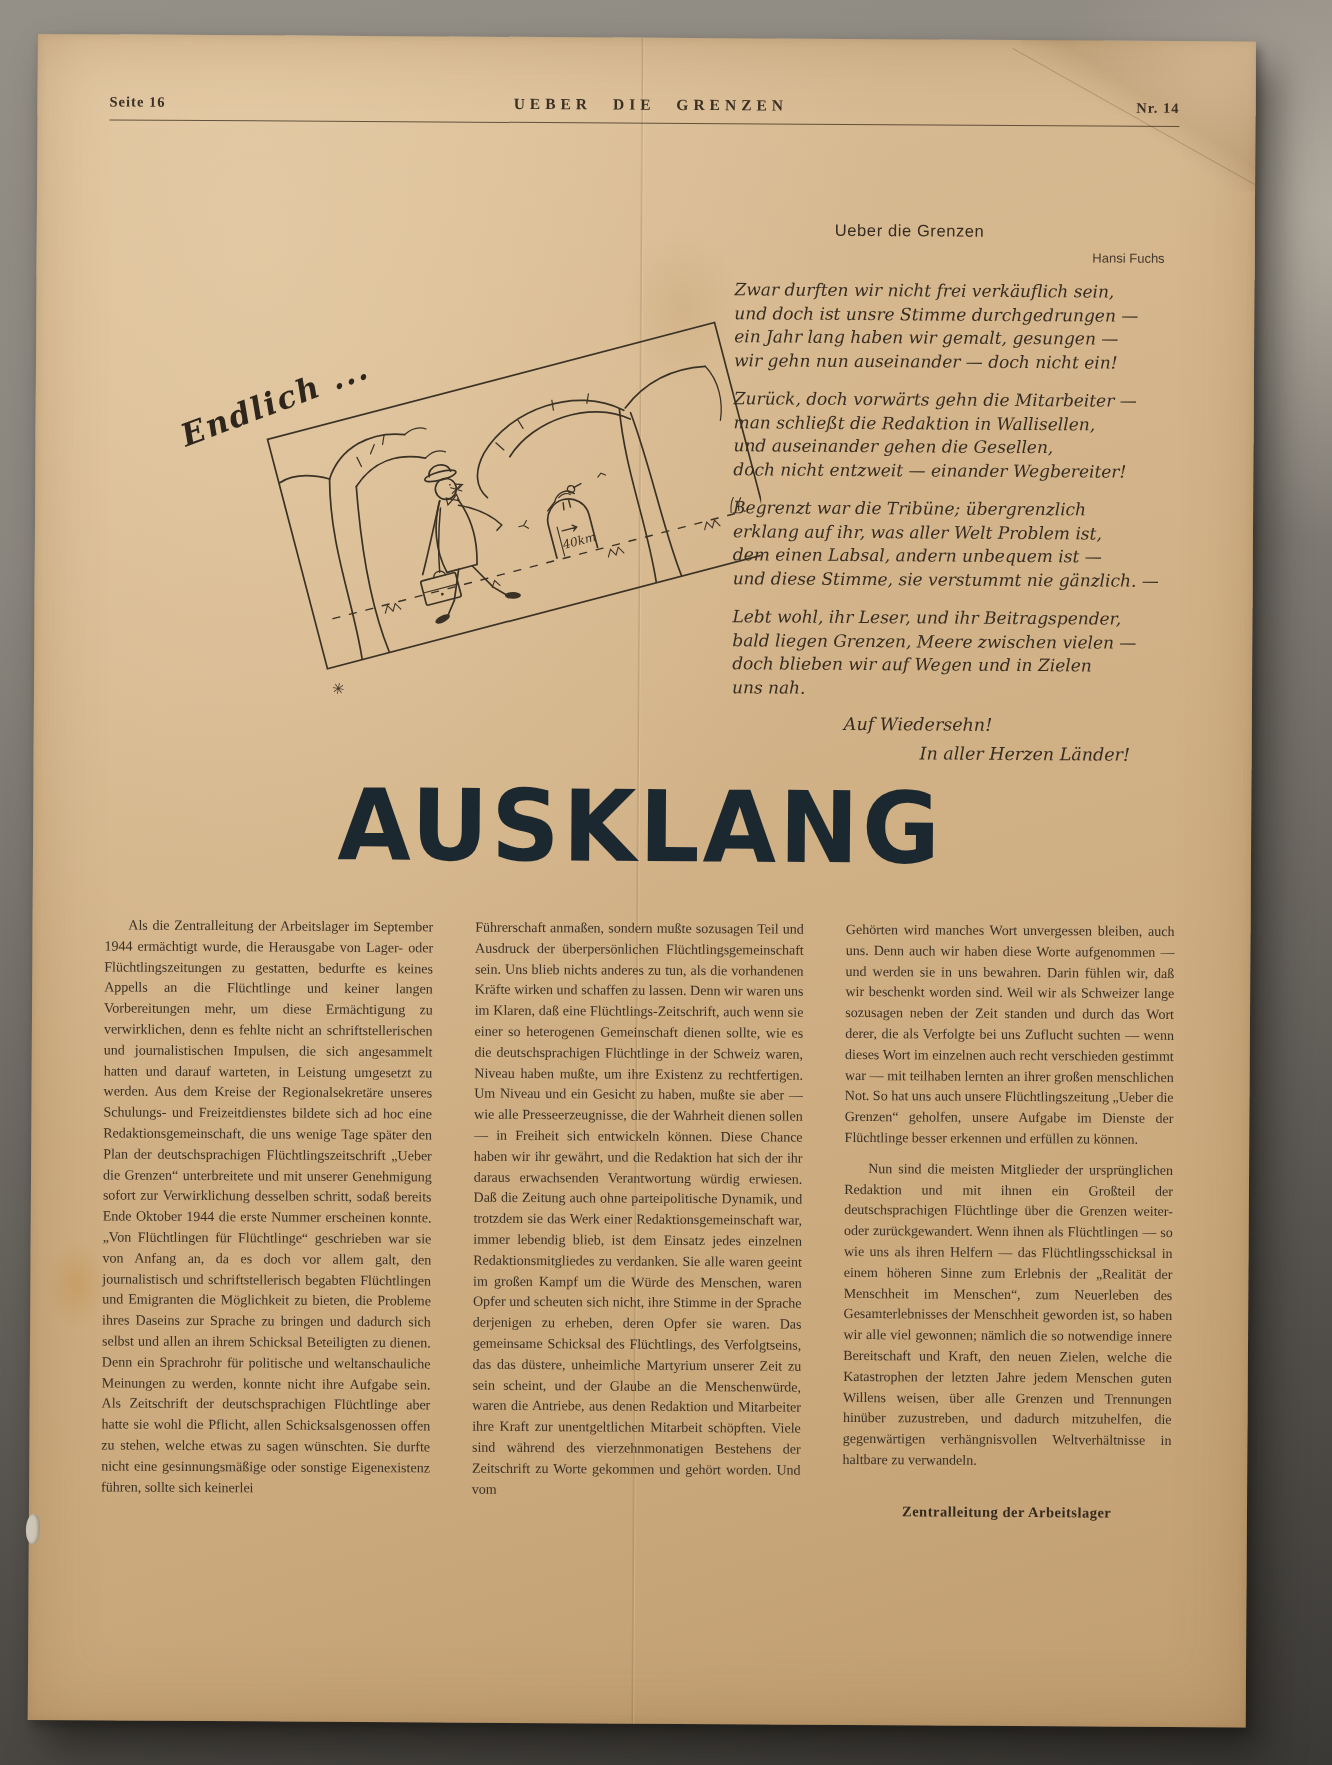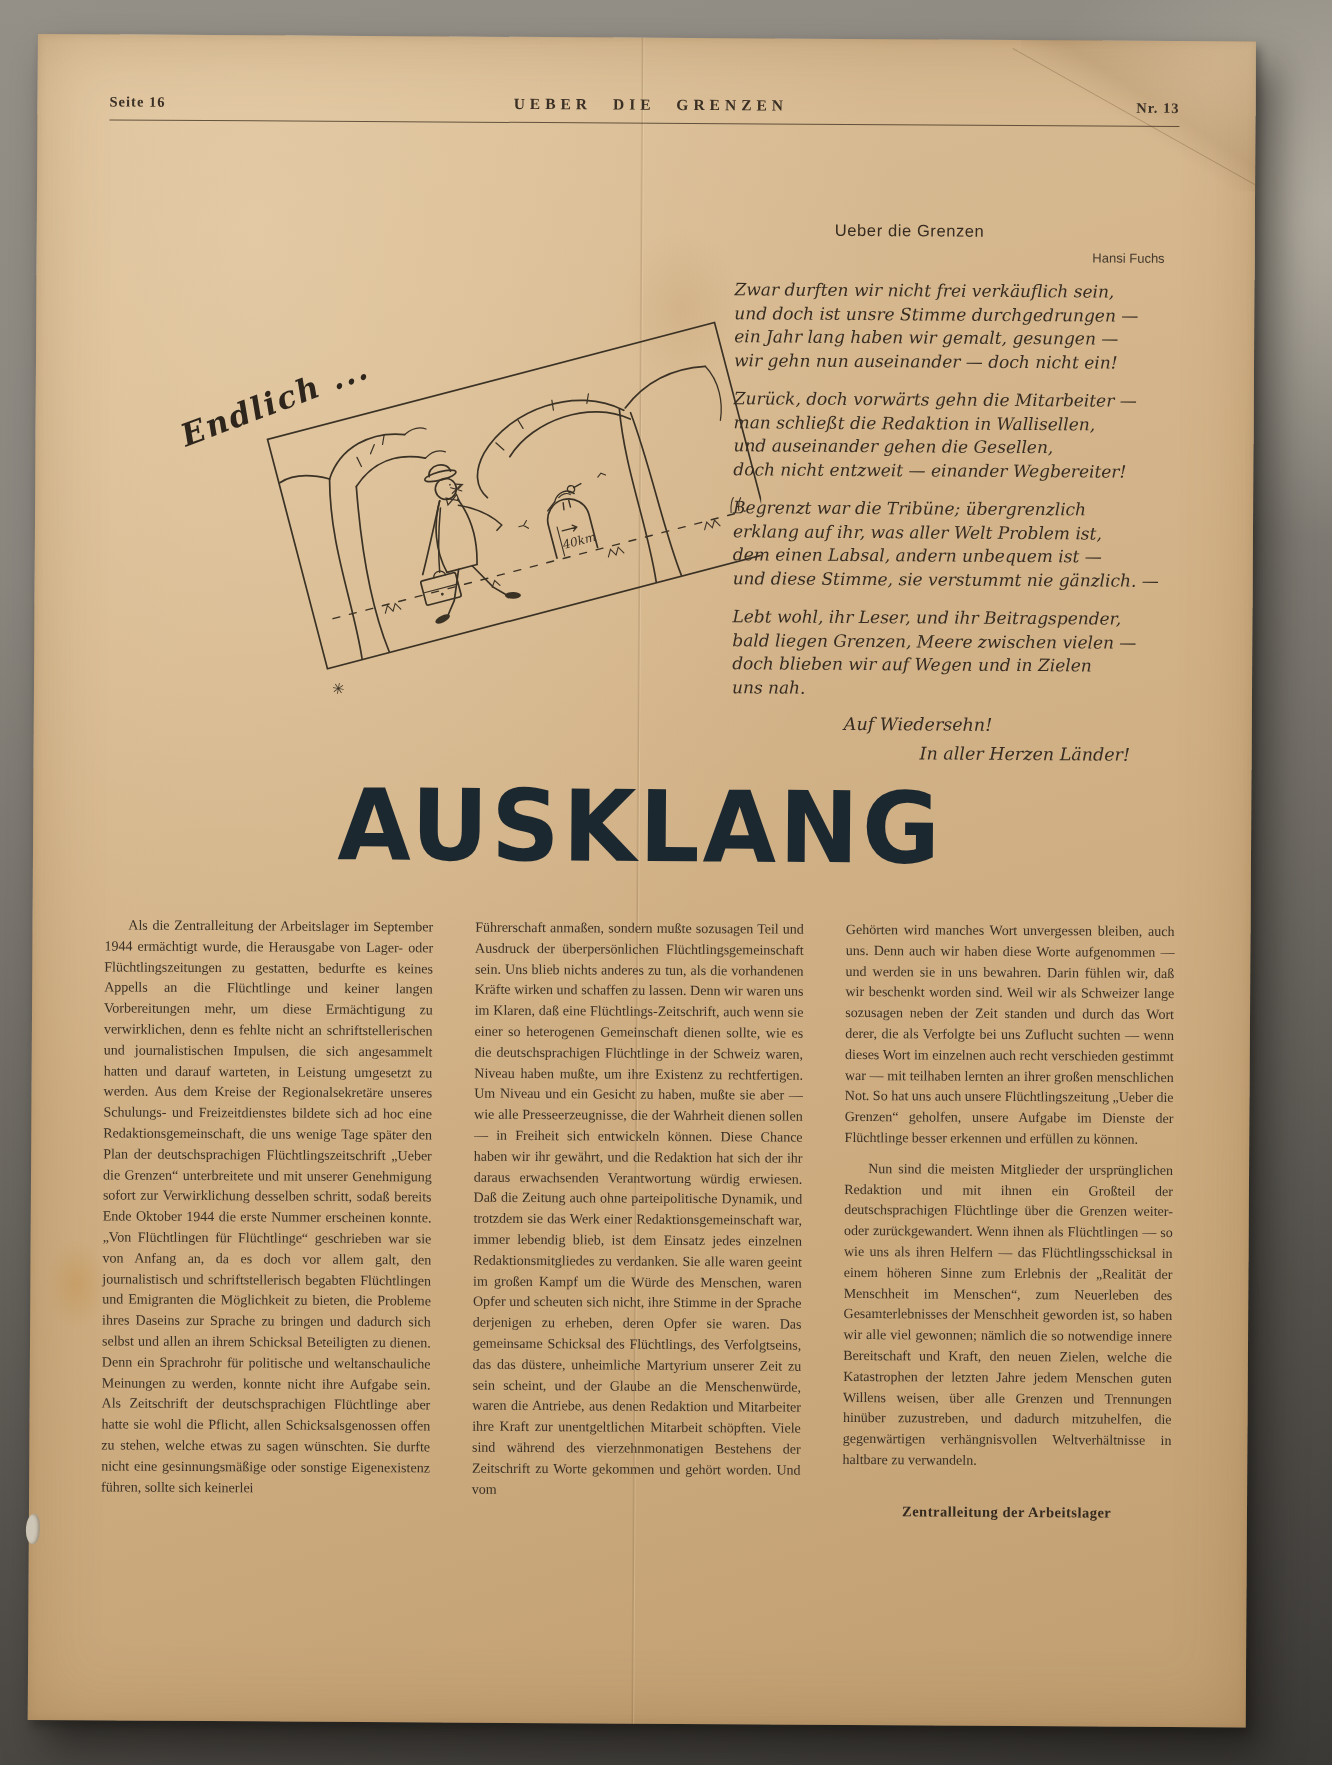--- a/index.html
+++ b/index.html
@@ -86,21 +86,21 @@
   <div class="corner-crease"></div>
   <div class="stain1"></div>
   <div class="stain2"></div>
   <div class="tear"></div>
 
   <div class="content">
 
     <div class="pghead">
       <span class="side">Seite 16</span>
       <span class="center">UEBER DIE GRENZEN</span>
-      <span class="side">Nr. 13</span>
+      <span class="side">Nr. 14</span>
     </div>
 
     <div class="topsec">
 
       <div class="cartoon">
         <svg width="690" height="560" viewBox="0 0 690 560">
           <g transform="translate(196,252) rotate(-15)" stroke="#3b3226" stroke-width="1.7" fill="none" stroke-linecap="round">
 
             <rect x="0" y="0" width="462" height="237"></rect>
 

